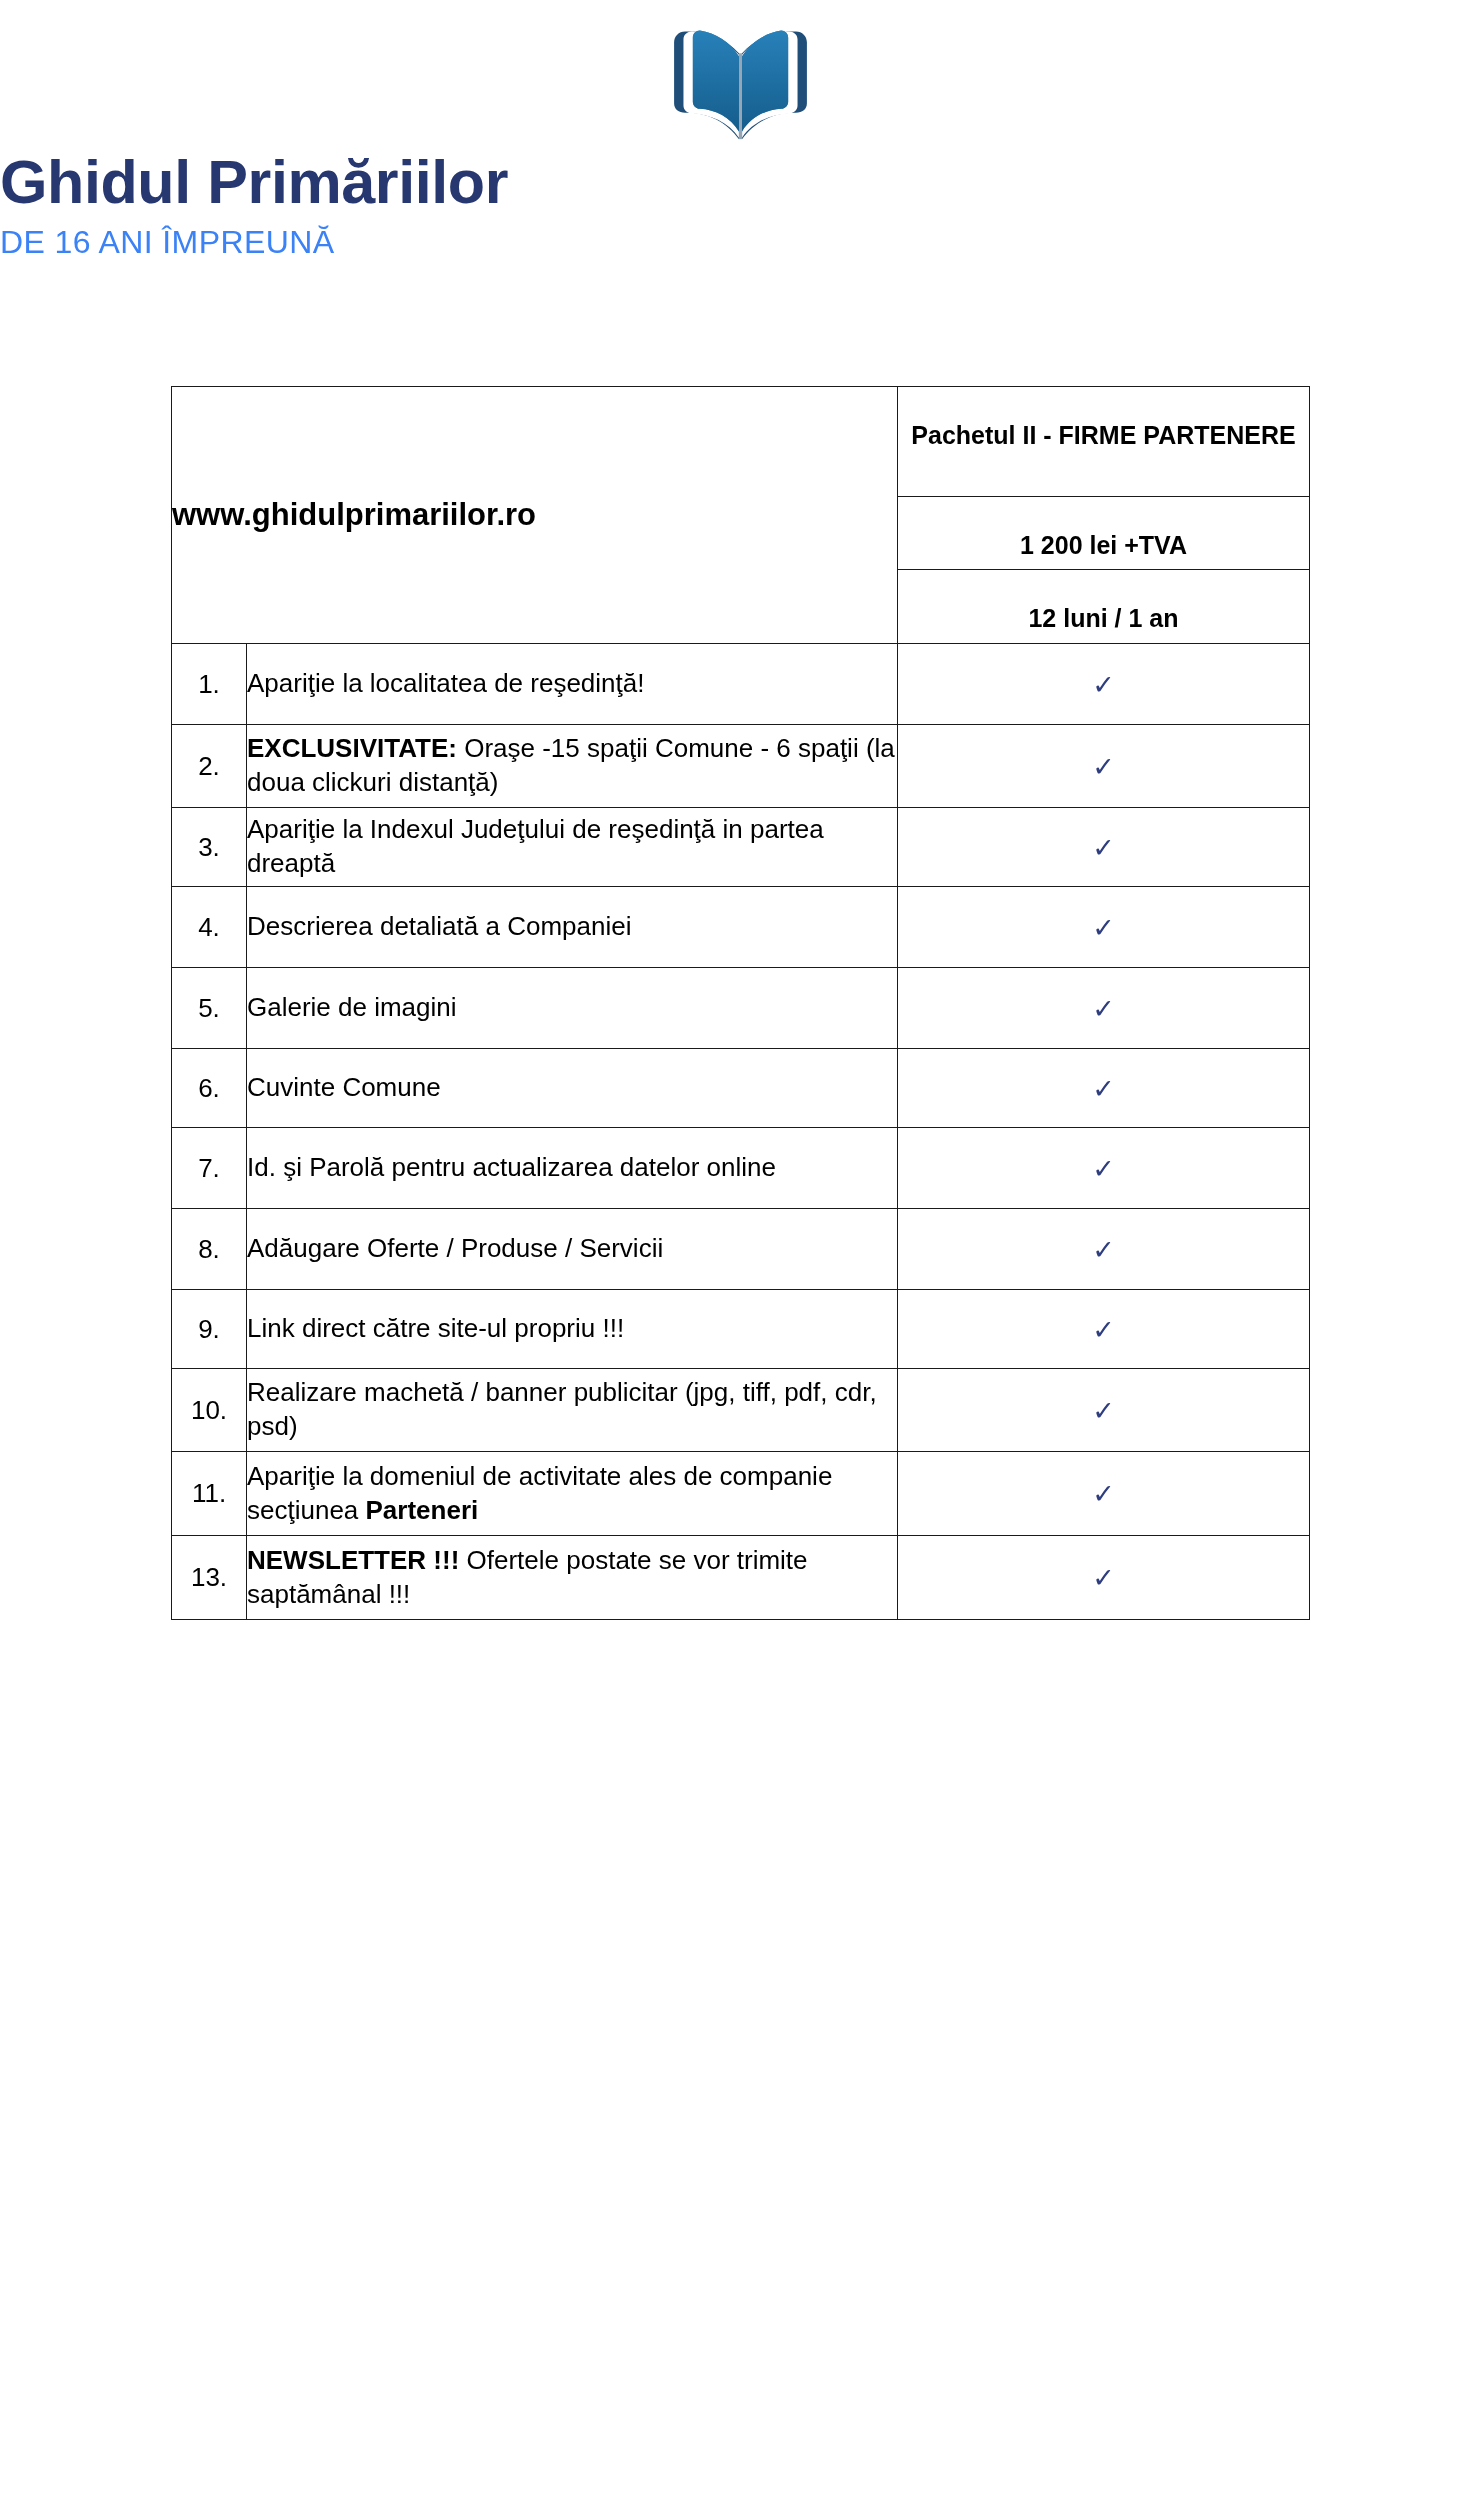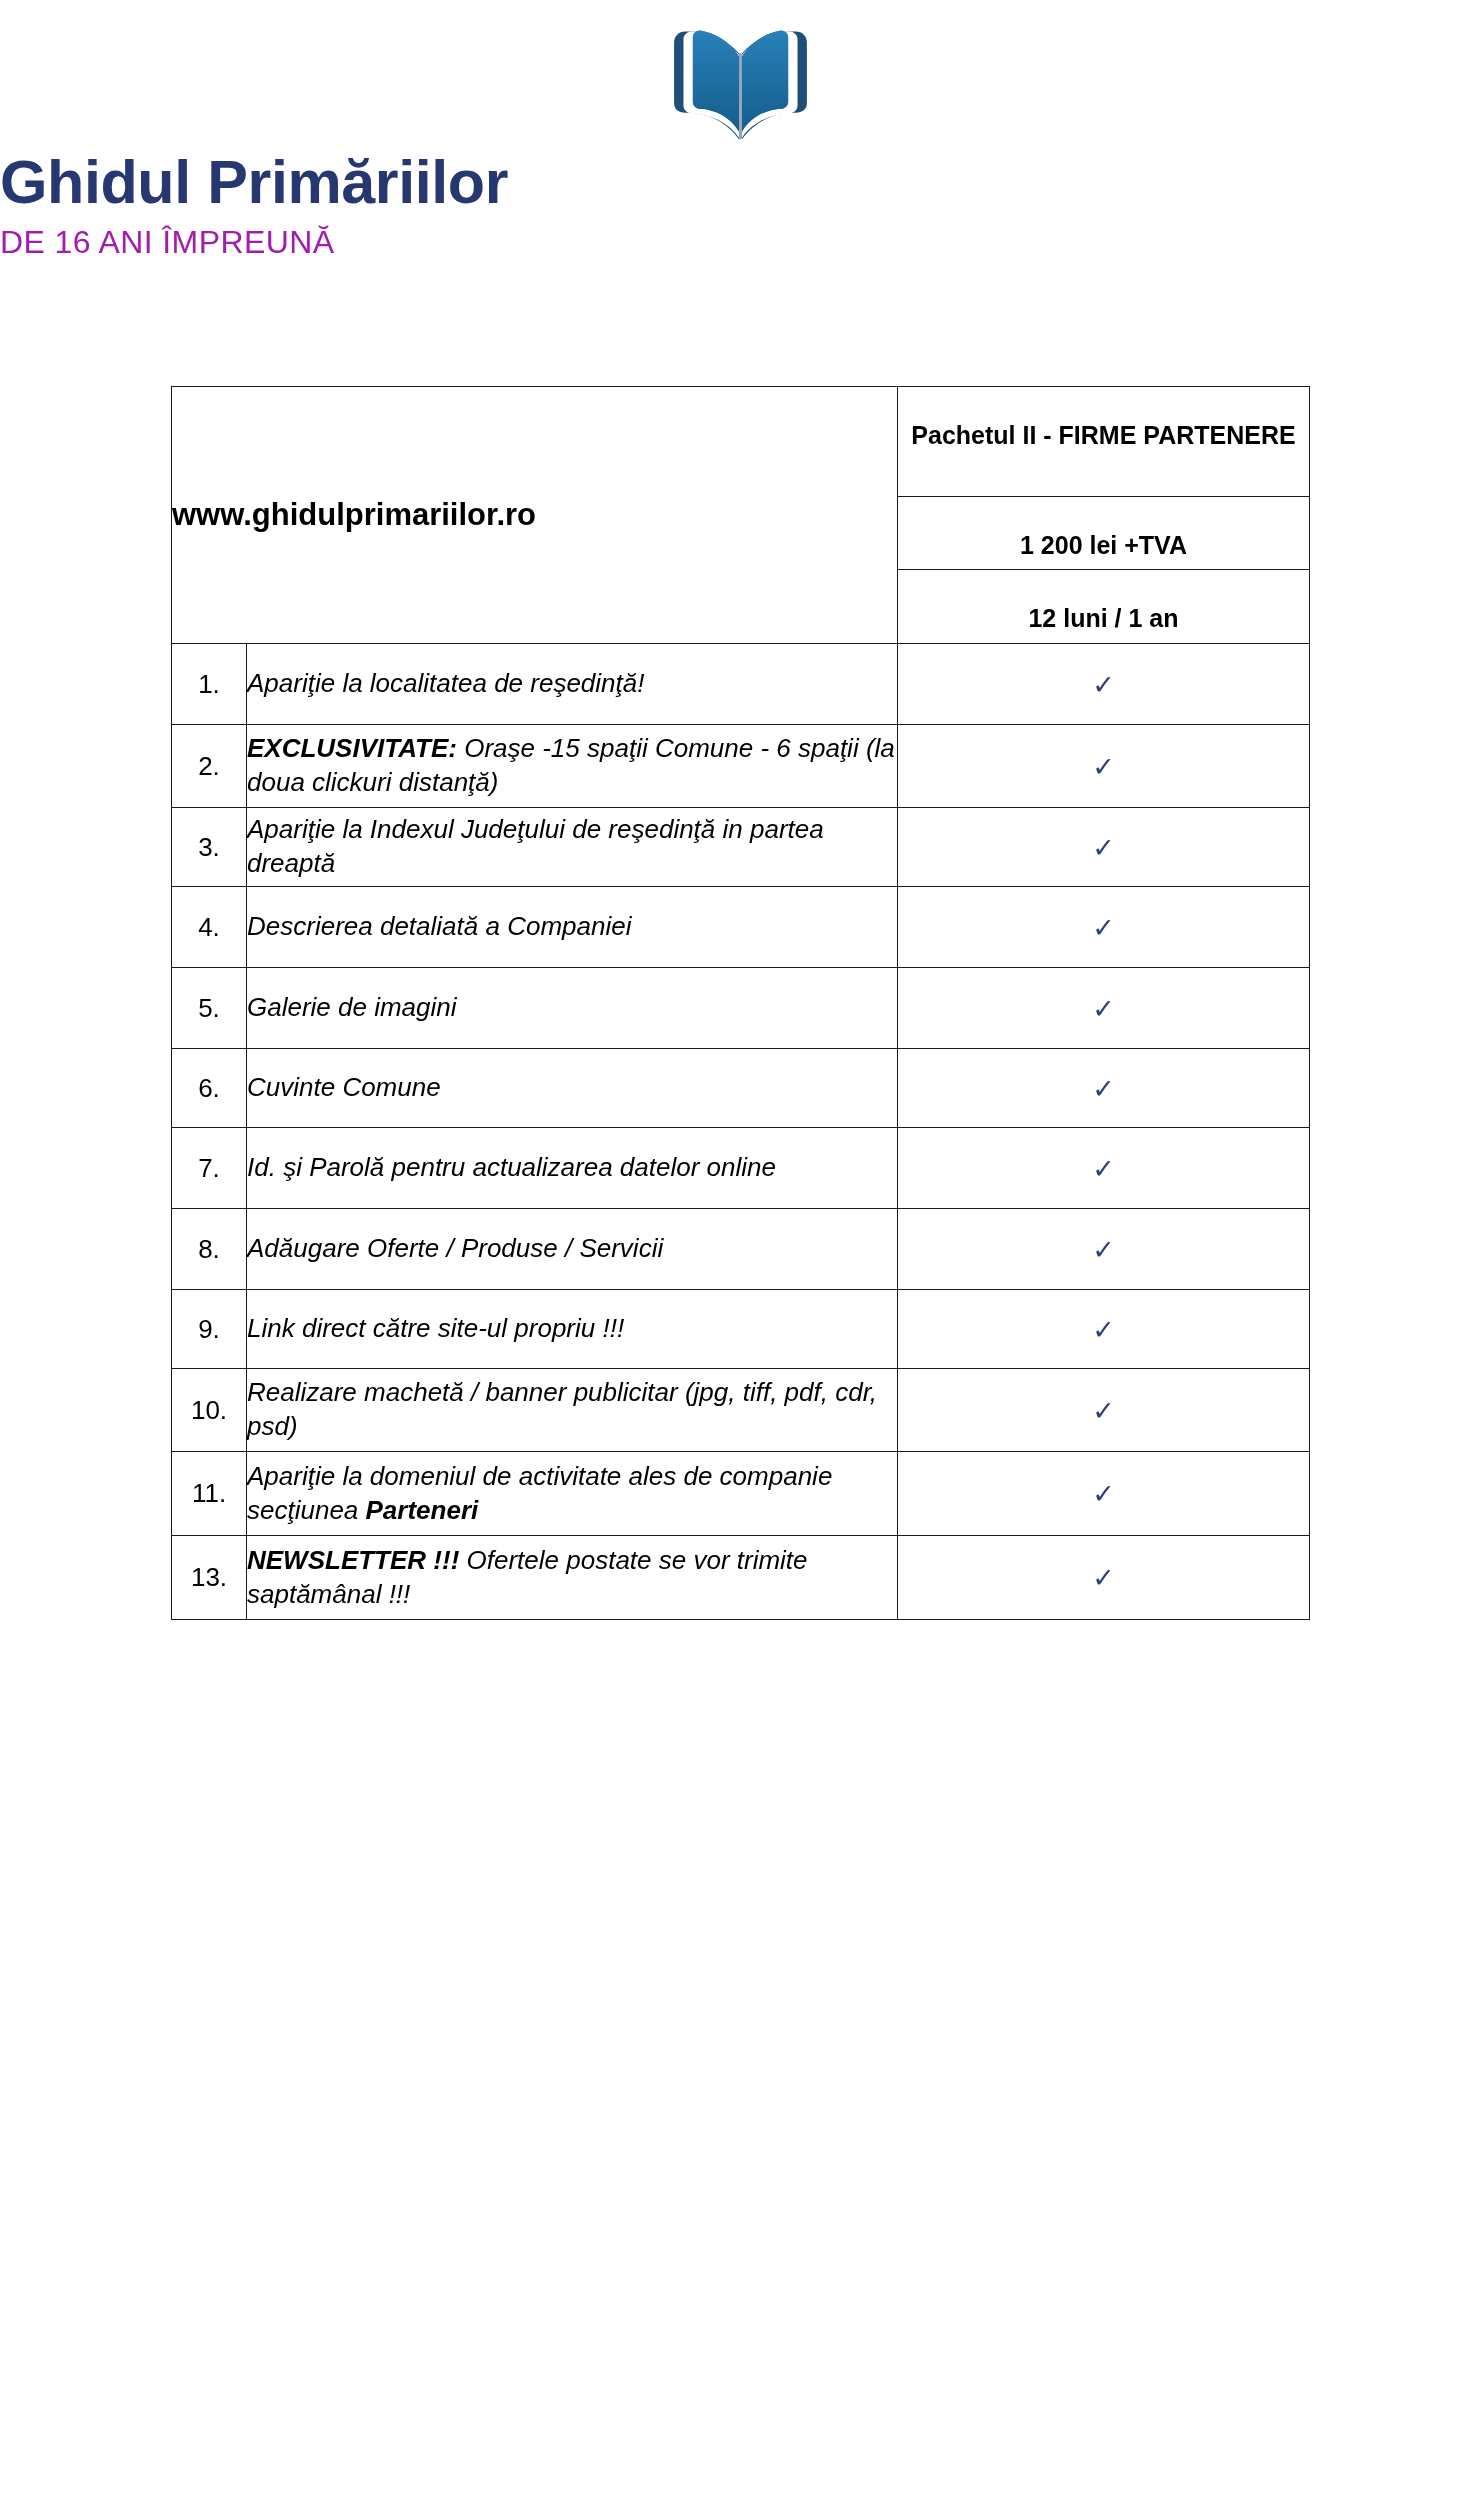--- a/index.html
+++ b/index.html
@@ -35,21 +35,21 @@
     font-weight: bold;
     color: #27376f;
     letter-spacing: -0.4px;
     line-height: 1.0;
     margin-top: 4.7px;
     font-family: "Liberation Sans", sans-serif;
   }
   .brand-sub {
     font-size: 32px;
     font-weight: normal;
-    color: #a21caf;
+    color: #3b82f6;
     letter-spacing: 0.4px;
     margin-top: 11px;
     font-family: "Liberation Sans", sans-serif;
   }
 
   
   .table-wrap {
     position: absolute;
     left: 171px;
     top: 386px;
@@ -102,21 +102,20 @@
     text-align: center;
     font-size: 26px;
     font-weight: normal;
     font-family: "Liberation Sans", sans-serif;
   }
   td.desc {
     padding: 4.7px 7.8px 4.7px 17px;
     font-size: 26px;
     line-height: 1.30;
     font-family: "Liberation Sans", sans-serif;
-    font-style: italic;
   }
   td.mark {
     text-align: center;
     vertical-align: middle;
   }
   .check {
     display: inline-block;
     color: #2e3d7f;
     font-size: 27px;
     line-height: 1;

